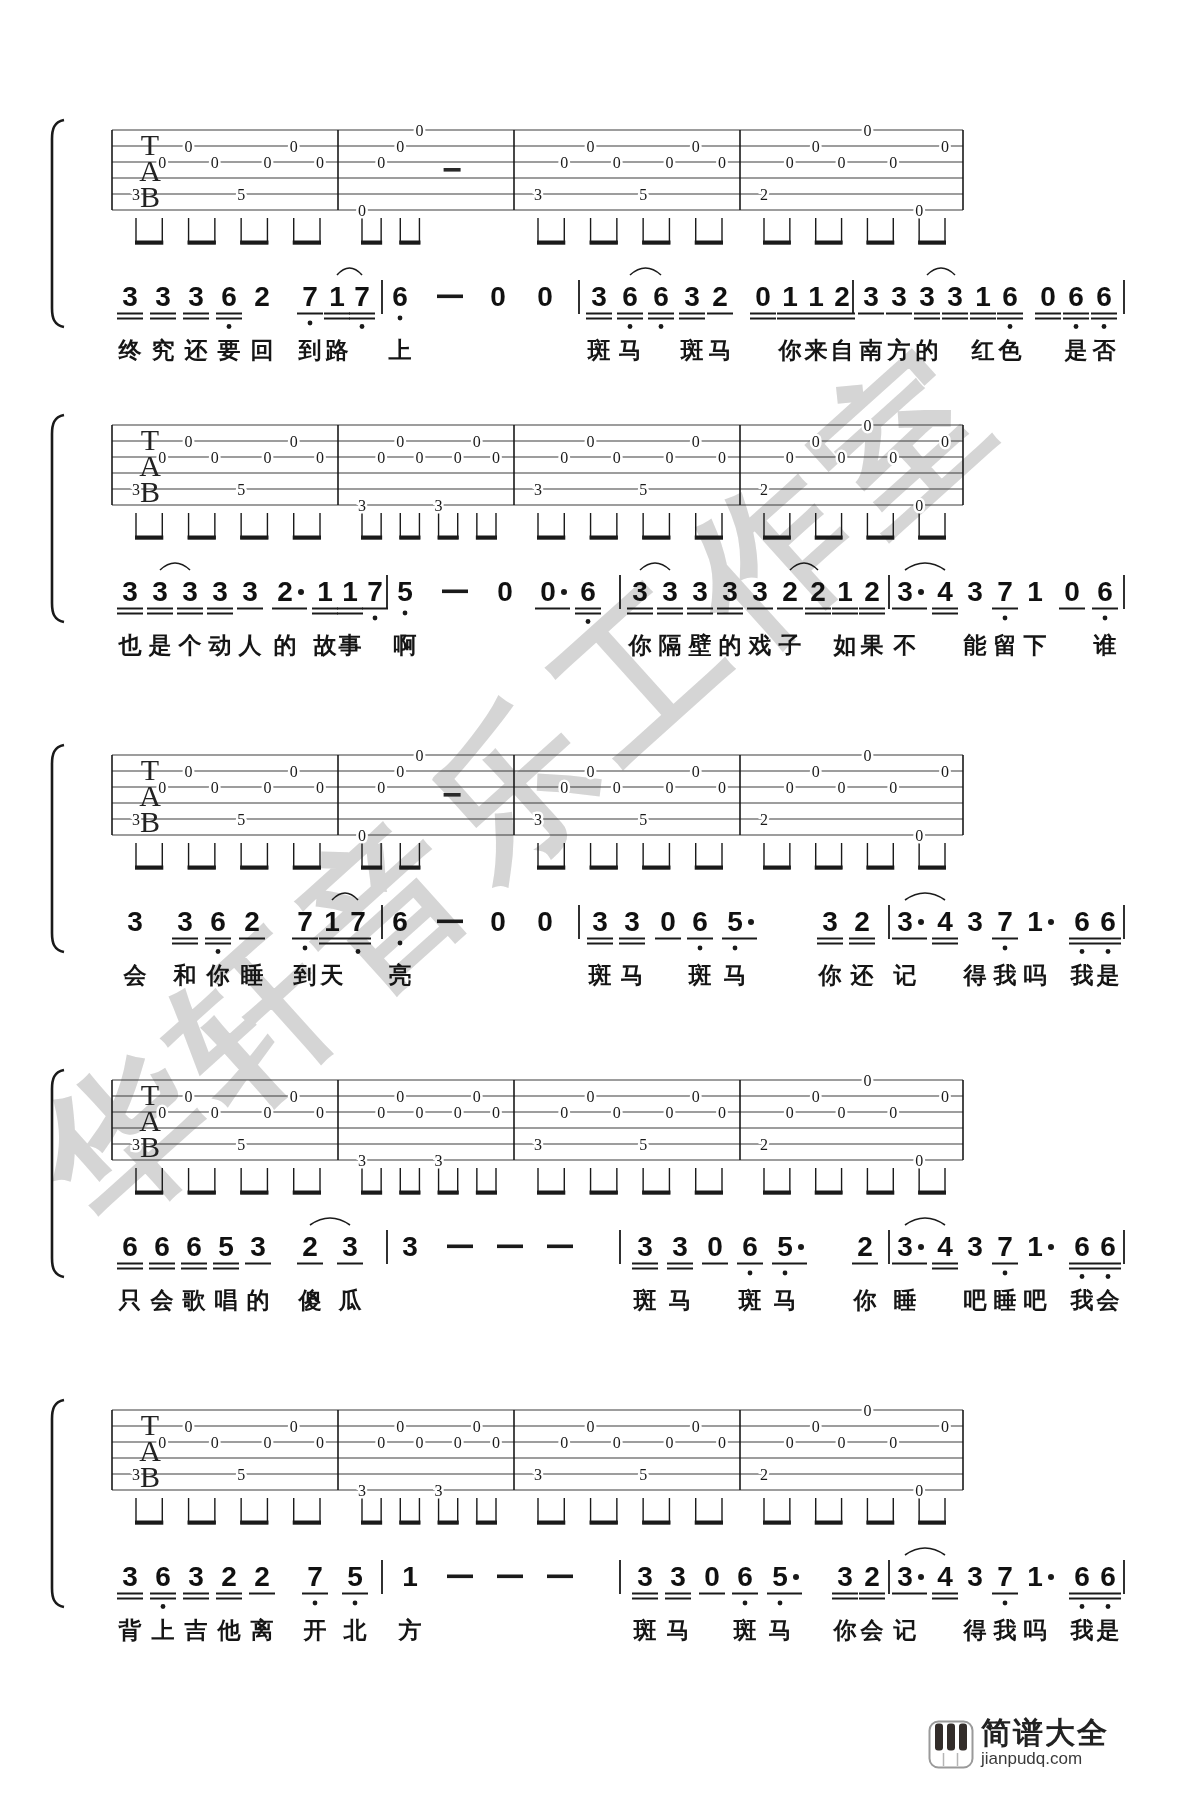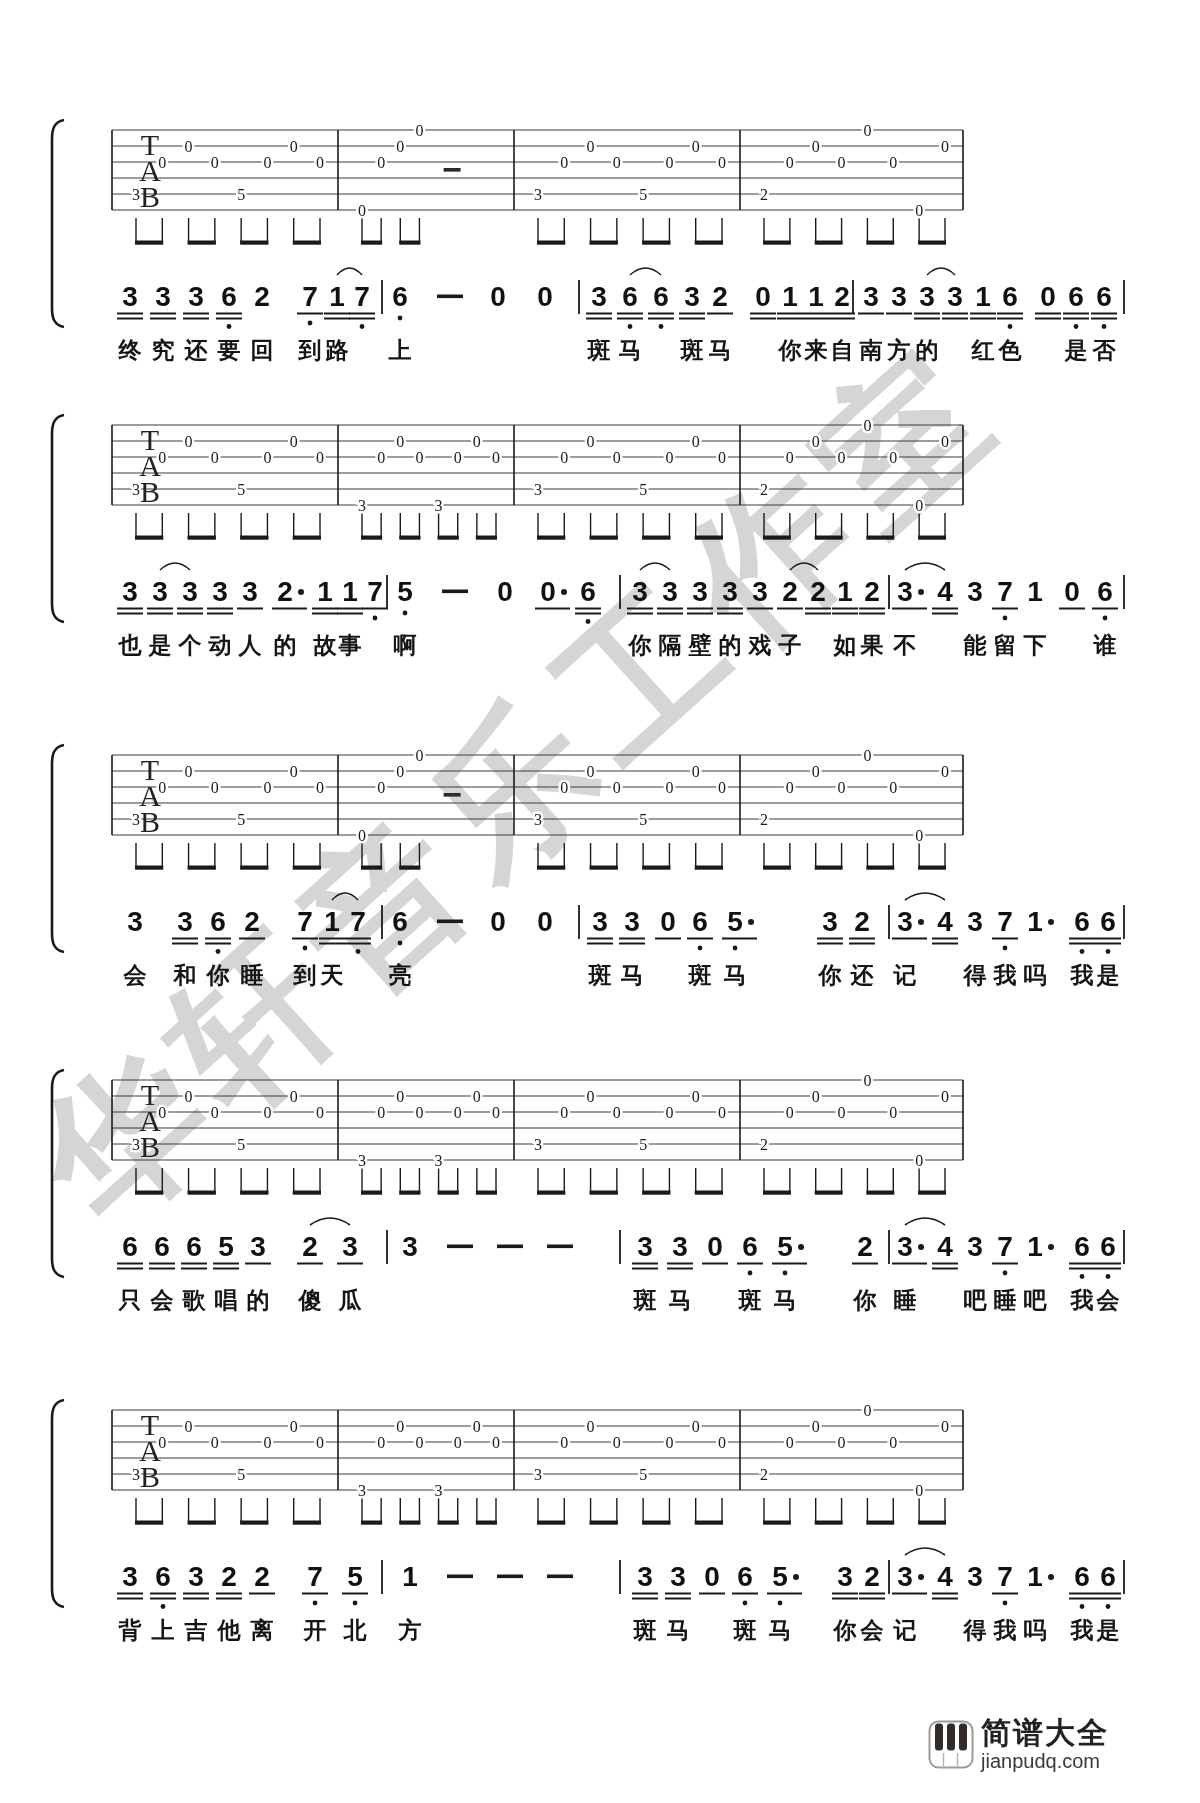--- a/index.html
+++ b/index.html
@@ -3,24 +3,24 @@
 <meta charset="utf-8">
 <style>
   html,body{margin:0;padding:0;background:#888;}
   .page{position:relative;width:1200px;height:1803px;background:#ffffff;margin:0 auto;overflow:hidden;
         font-family:"Liberation Sans",sans-serif;}
   .watermark{position:absolute;left:-180px;top:680px;width:1400px;text-align:center;
              font-size:158px;font-weight:bold;letter-spacing:16px;color:#cbcbcb;opacity:.8;
              transform:rotate(-42deg);white-space:nowrap;z-index:0;
              font-family:"Liberation Sans",sans-serif;}
   svg.score{position:absolute;left:0;top:0;z-index:1;}
-  .logo{position:absolute;left:928px;top:1716px;display:flex;align-items:center;z-index:2;}
+  .logo{position:absolute;left:928px;top:1716px;display:flex;align-items:flex-end;z-index:2;}
   .logo .txt{margin-left:7px;}
   .logo .name{font-size:30px;font-weight:bold;color:#222;line-height:1.1;letter-spacing:2px;}
-  .logo .url{font-size:20px;color:#3a3a3a;line-height:1.2;}
+  .logo .url{font-size:17px;color:#3a3a3a;line-height:1.2;}
 </style>
 </head>
 <body>
 
 <div class="page">
 
   <div class="watermark">华轩音乐工作室</div>
 
   <svg class="score" id="score-svg" width="1200" height="1803" viewBox="0 0 1200 1803">
       <g>

